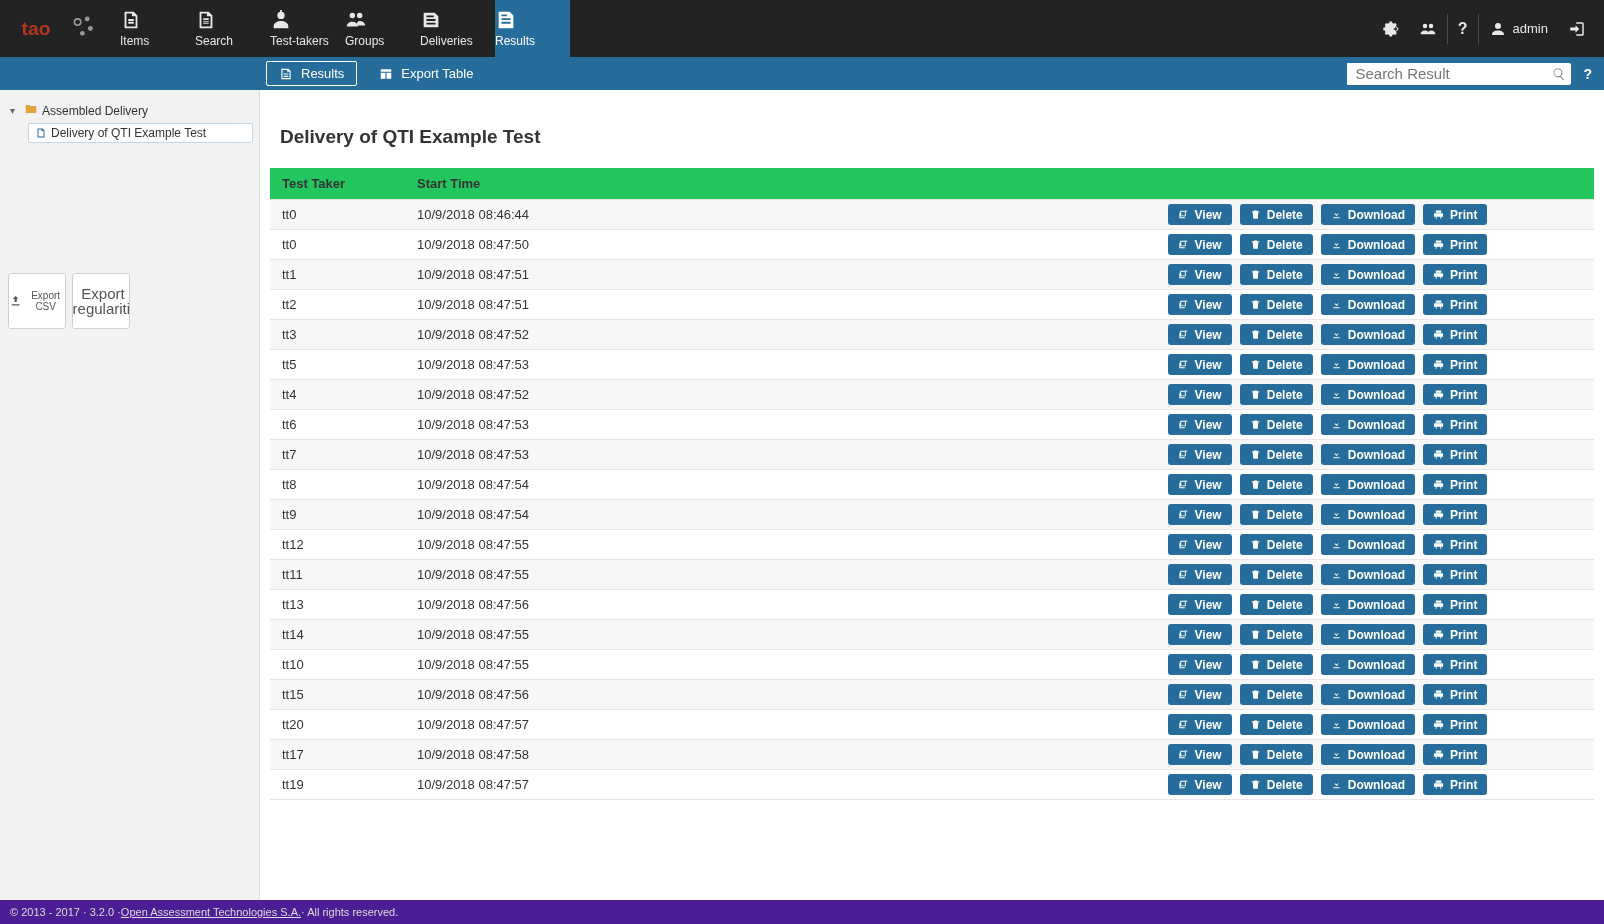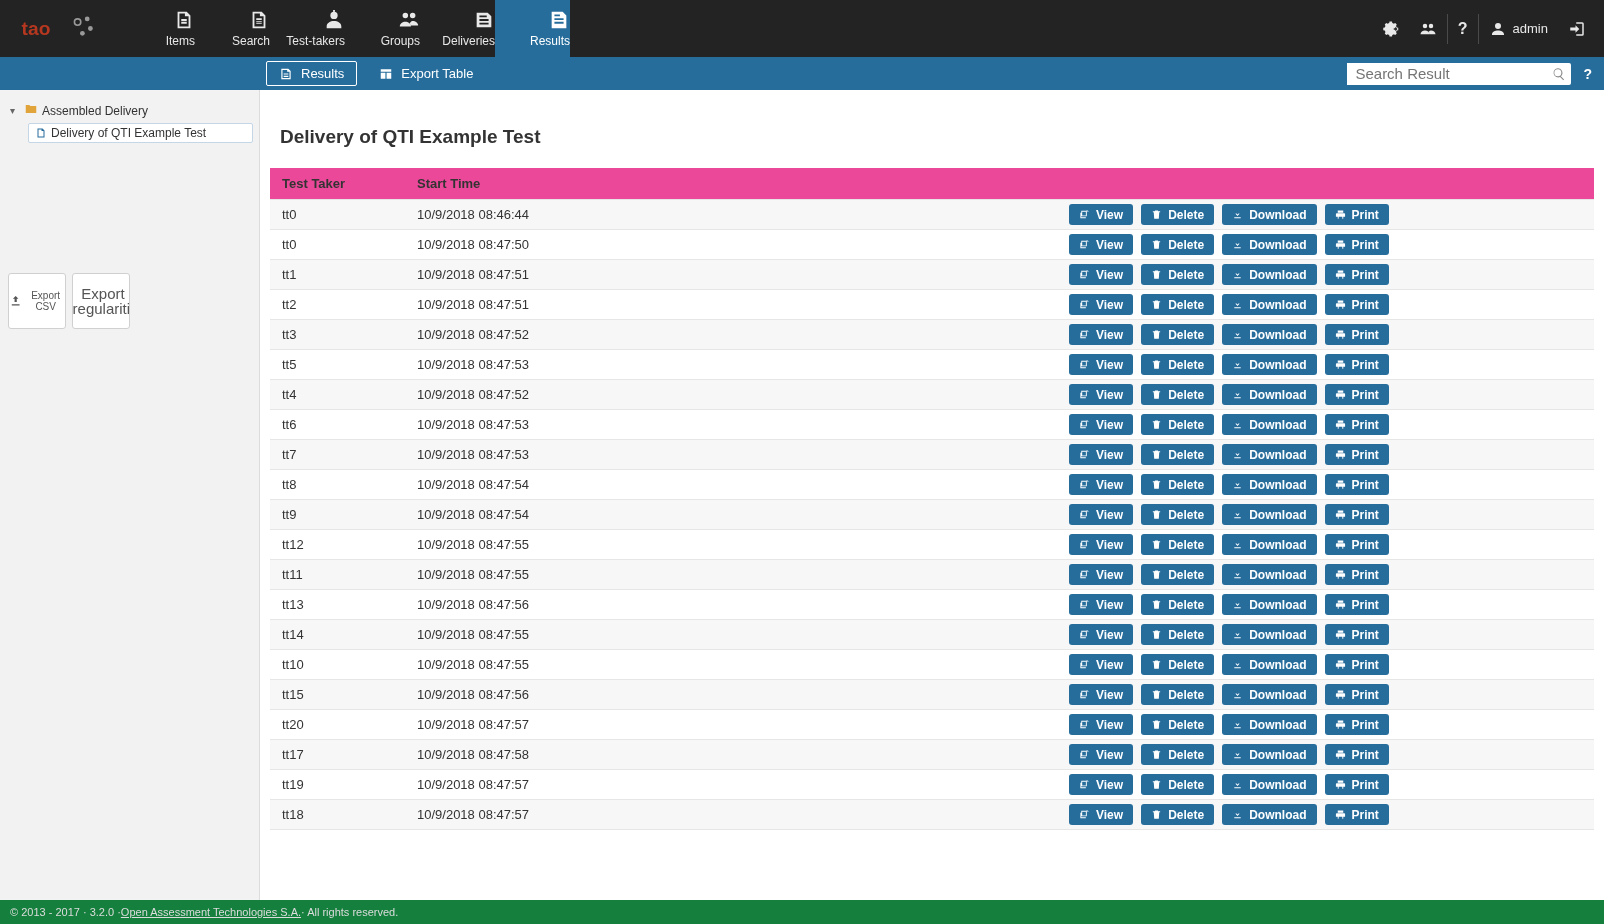--- a/index.html
+++ b/index.html
@@ -3,21 +3,21 @@
 <meta charset="utf-8">
 <style>
 * { margin:0; padding:0; box-sizing:border-box; font-family:Arial,Helvetica,sans-serif; }
 html,body { width:1604px; height:924px; overflow:hidden; background:#f2f2f2; }
 
 
 .topbar { height:57px; background:#232323; color:#e8e8e8; display:flex; align-items:center; position:relative; }
 .logo { width:120px; height:57px; display:flex; align-items:center; justify-content:center; }
 .logo svg { width:80px; height:35px; }
 .topnav { display:flex; height:100%; }
-.topnav-item { width:75px; height:57px; display:flex; flex-direction:column; align-items:flex-end; justify-content:center; cursor:pointer; color:#e8e8e8; font-size:12px; gap:3px; }
+.topnav-item { width:75px; height:57px; display:flex; flex-direction:column; align-items:flex-start; justify-content:center; cursor:pointer; color:#e8e8e8; font-size:12px; gap:3px; }
 .topnav-item.active { background:#266d9c; color:#fff; }
 .topnav-item svg { width:22px; height:22px; fill:#e8e8e8; }
 .topnav-item.active svg { fill:#fff; }
 .topright { margin-left:auto; display:flex; align-items:center; height:100%; padding-right:8px; color:#e8e8e8; }
 .topright-item { padding:0 10px; height:100%; display:flex; align-items:center; cursor:pointer; font-size:13px; gap:6px; }
 .topright-sep { width:1px; height:30px; background:#4a4a4a; }
 .topright-item svg { width:18px; height:18px; fill:#e8e8e8; }
 
 
 .subbar { height:33px; background:#266d9c; display:flex; align-items:center; padding-left:266px; padding-right:6px; }
@@ -45,37 +45,37 @@
 .side-actions { position:absolute; bottom:520px; left:6px; display:flex; gap:6px; }
 .side-actions { position:static; margin-top:130px; display:flex; gap:6px; padding-left:2px; }
 .side-act { width:58px; height:56px; background:#fff; border:1px solid #d0d0d0; border-radius:3px; display:flex; align-items:center; justify-content:center; font-size:10px; color:#555; cursor:pointer; gap:4px; text-align:center; overflow:hidden; }
 .side-act svg { width:18px; height:18px; fill:#555; }
 
 .content { flex:1; background:#fff; padding:0; overflow:auto; }
 .content-inner { padding:18px 10px 10px 10px; }
 .page-title { font-size:19px; font-weight:bold; color:#333; padding:18px 0 20px 10px; }
 
 table.datagrid { width:100%; border-collapse:collapse; font-size:13px; color:#333; }
-table.datagrid th { text-align:left; font-weight:bold; padding:8px 12px; background:#ec4899; border-bottom:1px solid #e6e6e6; }
+table.datagrid th { text-align:left; font-weight:bold; padding:8px 12px; background:#22c55e; border-bottom:1px solid #e6e6e6; }
 table.datagrid td { padding:4px 12px; border-bottom:1px solid #e6e6e6; white-space:nowrap; }
 table.datagrid tbody tr:nth-child(odd) td { background:#f7f7f7; }
 table.datagrid tbody tr:nth-child(even) td { background:#fff; }
 .col-taker { width:135px; }
 .col-start { width:260px; }
 .col-spacer { }
-.col-actions { width:545px; text-align:left; padding-right:8px!important; }
+.col-actions { width:545px; text-align:center; padding-right:8px!important; }
 .actbtn { display:inline-flex; align-items:center; justify-content:center; gap:6px; background:#266d9c; color:#fff; font-size:12px; font-weight:bold; height:21px; border-radius:3px; margin-left:8px; padding:0 10px; cursor:pointer; min-width:60px; }
 .actbtn svg { width:11px; height:11px; fill:#fff; }
 .actbtn.view { min-width:62px; }
 .actbtn.del { min-width:72px; }
 .actbtn.dl { min-width:94px; }
 .actbtn.pr { min-width:62px; }
 
 
-.footer { height:24px; background:#15803d; color:#dcdcdc; font-size:11px; display:flex; align-items:center; padding:0 10px; }
+.footer { height:24px; background:#4c1d95; color:#dcdcdc; font-size:11px; display:flex; align-items:center; padding:0 10px; }
 .footer a { color:#dcdcdc; text-decoration:underline; }
 </style>
 </head>
 <body>
 
 <div class="topbar">
   <div class="logo">
     <svg viewBox="0 0 100 40">
         <text x="2" y="28" font-size="24" fill="#b5371f" font-weight="bold">tao</text>
       <circle cx="72" cy="12" r="4" fill="none" stroke="#999" stroke-width="2"></circle>
@@ -498,34 +498,20 @@
               <td class="col-actions"><span class="actbtn view"><svg viewBox="0 0 24 24">
                     <path d="M5 4h12v12H5V4zm2 2v8h8V6H7zM3 8v12h12v-2H5V8H3zM19 3l2 2-2 2V5h-3V3h3z"></path>
                   </svg>View</span><span class="actbtn del"><svg viewBox="0 0 24 24">
                     <path d="M6 7h12l-1 14H7L6 7zm3-4h6l1 2h4v2H4V5h4l1-2z"></path>
                   </svg>Delete</span><span class="actbtn dl"><svg viewBox="0 0 24 24">
                     <path d="M12 3v9l3-3 1.4 1.4L12 15l-4.4-4.6L9 9l3 3V3h0zM5 18h14v2H5v-2z"></path>
                   </svg>Download</span><span class="actbtn pr"><svg viewBox="0 0 24 24">
                     <path d="M6 3h12v5H6V3zm-2 6h16a2 2 0 012 2v6h-4v4H6v-4H2v-6a2 2 0 012-2zm4 8v4h8v-4H8z"></path>
                   </svg>Print</span></td>
             </tr>
-            <tr>
-              <td class="col-taker">tt18</td>
-              <td class="col-start">10/9/2018 08:47:57</td>
-              <td class="col-spacer"></td>
-              <td class="col-actions"><span class="actbtn view"><svg viewBox="0 0 24 24">
-                    <path d="M5 4h12v12H5V4zm2 2v8h8V6H7zM3 8v12h12v-2H5V8H3zM19 3l2 2-2 2V5h-3V3h3z"></path>
-                  </svg>View</span><span class="actbtn del"><svg viewBox="0 0 24 24">
-                    <path d="M6 7h12l-1 14H7L6 7zm3-4h6l1 2h4v2H4V5h4l1-2z"></path>
-                  </svg>Delete</span><span class="actbtn dl"><svg viewBox="0 0 24 24">
-                    <path d="M12 3v9l3-3 1.4 1.4L12 15l-4.4-4.6L9 9l3 3V3h0zM5 18h14v2H5v-2z"></path>
-                  </svg>Download</span><span class="actbtn pr"><svg viewBox="0 0 24 24">
-                    <path d="M6 3h12v5H6V3zm-2 6h16a2 2 0 012 2v6h-4v4H6v-4H2v-6a2 2 0 012-2zm4 8v4h8v-4H8z"></path>
-                  </svg>Print</span></td>
-            </tr>
           </tbody>
       </table>
     </div>
   </div>
 </div>
 
 <div class="footer">
   <span>© 2013 - 2017 · 3.2.0 · </span>
   <a href="#">Open Assessment Technologies S.A.</a>
   <span> · All rights reserved.</span>

